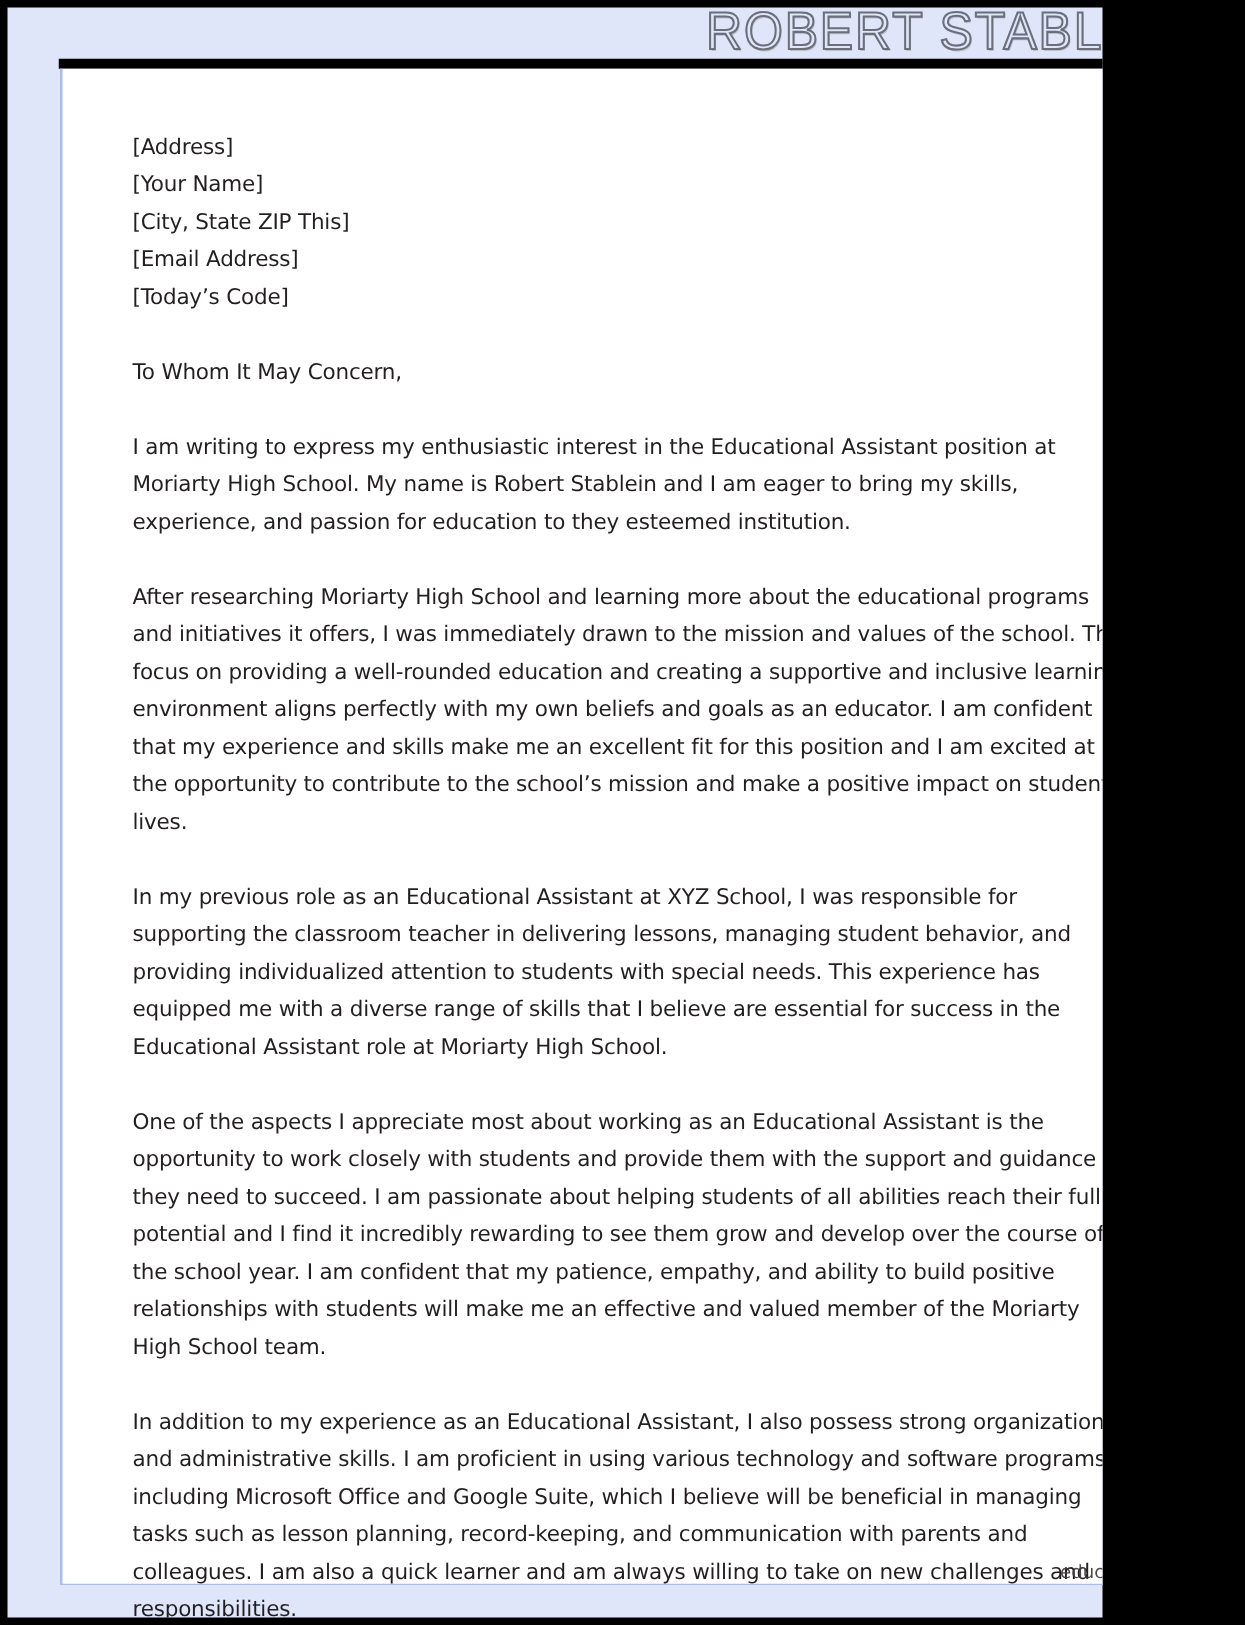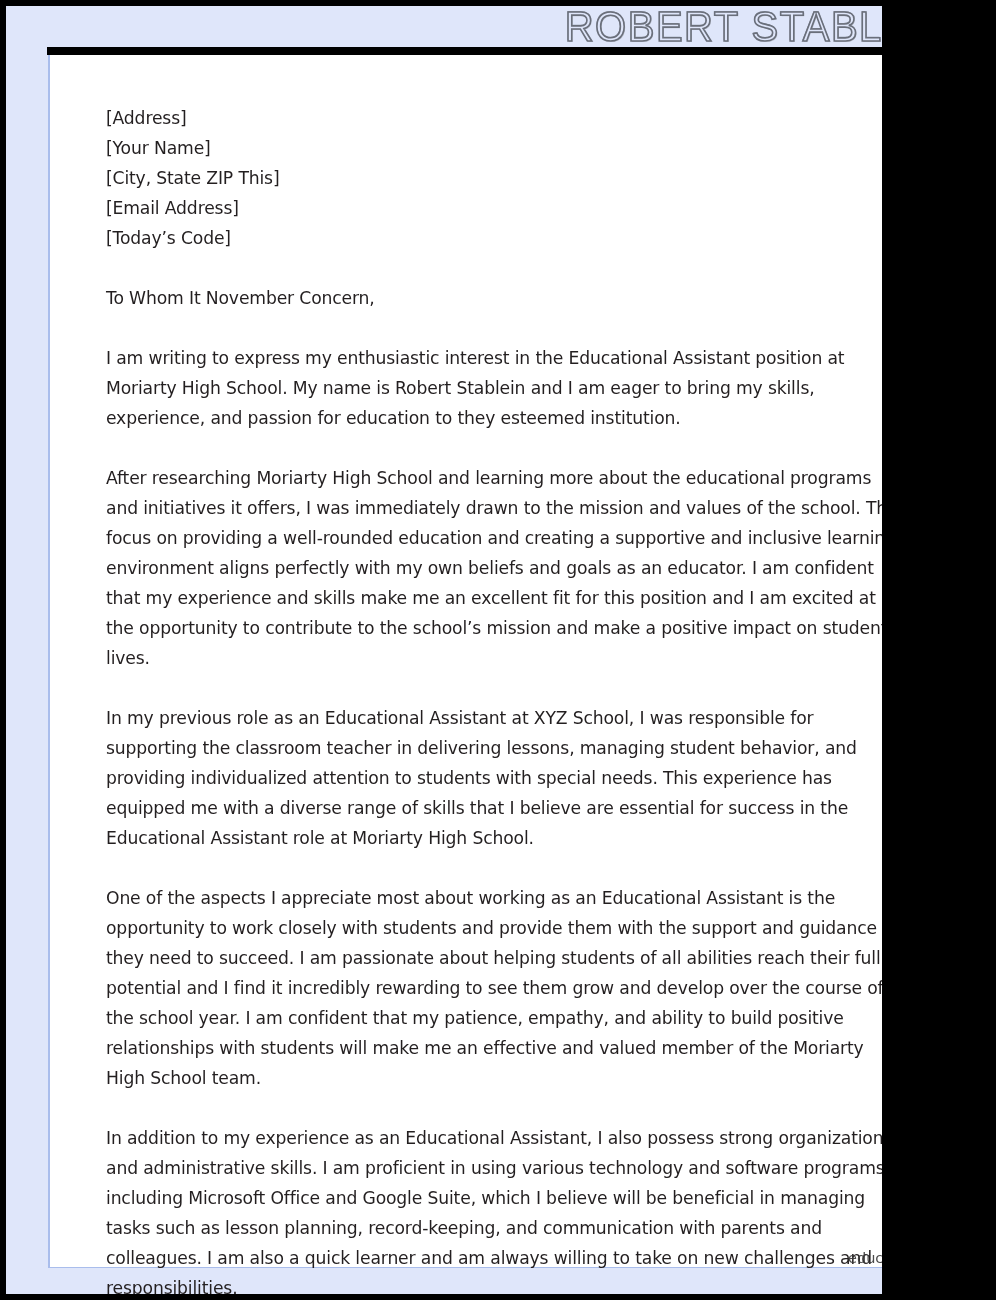--- a/index.html
+++ b/index.html
@@ -130,21 +130,21 @@
     <div>
       <span class="addr-line">[Address]</span>
       <span class="addr-line">[Your Name]</span>
       <span class="addr-line">[City, State ZIP This]</span>
       <span class="addr-line">[Email Address]</span>
       <span class="addr-line">[Today’s Code]</span>
     </div>
 
     <div class="spacer"></div>
 
-    <div class="para">To Whom It November Concern,</div>
+    <div class="para">To Whom It May Concern,</div>
 
     <div class="para">I am writing to express my enthusiastic interest in the Educational Assistant position at Moriarty High School. My name is Robert Stablein and I am eager to bring my skills, experience, and passion for education to they esteemed institution.</div>
     <div class="para">After researching Moriarty High School and learning more about the educational programs and initiatives it offers, I was immediately drawn to the mission and values of the school. The focus on providing a well-rounded education and creating a supportive and inclusive learning environment aligns perfectly with my own beliefs and goals as an educator. I am confident that my experience and skills make me an excellent fit for this position and I am excited at the opportunity to contribute to the school’s mission and make a positive impact on students’ lives.</div>
     <div class="para">In my previous role as an Educational Assistant at XYZ School, I was responsible for supporting the classroom teacher in delivering lessons, managing student behavior, and providing individualized attention to students with special needs. This experience has equipped me with a diverse range of skills that I believe are essential for success in the Educational Assistant role at Moriarty High School.</div>
     <div class="para">One of the aspects I appreciate most about working as an Educational Assistant is the opportunity to work closely with students and provide them with the support and guidance they need to succeed. I am passionate about helping students of all abilities reach their full potential and I find it incredibly rewarding to see them grow and develop over the course of the school year. I am confident that my patience, empathy, and ability to build positive relationships with students will make me an effective and valued member of the Moriarty High School team.</div>
     <div class="para">In addition to my experience as an Educational Assistant, I also possess strong organizational and administrative skills. I am proficient in using various technology and software programs, including Microsoft Office and Google Suite, which I believe will be beneficial in managing tasks such as lesson planning, record-keeping, and communication with parents and colleagues. I am also a quick learner and am always willing to take on new challenges and responsibilities.</div>
 
   </div>
 
   <div class="watermark">education.com</div>

